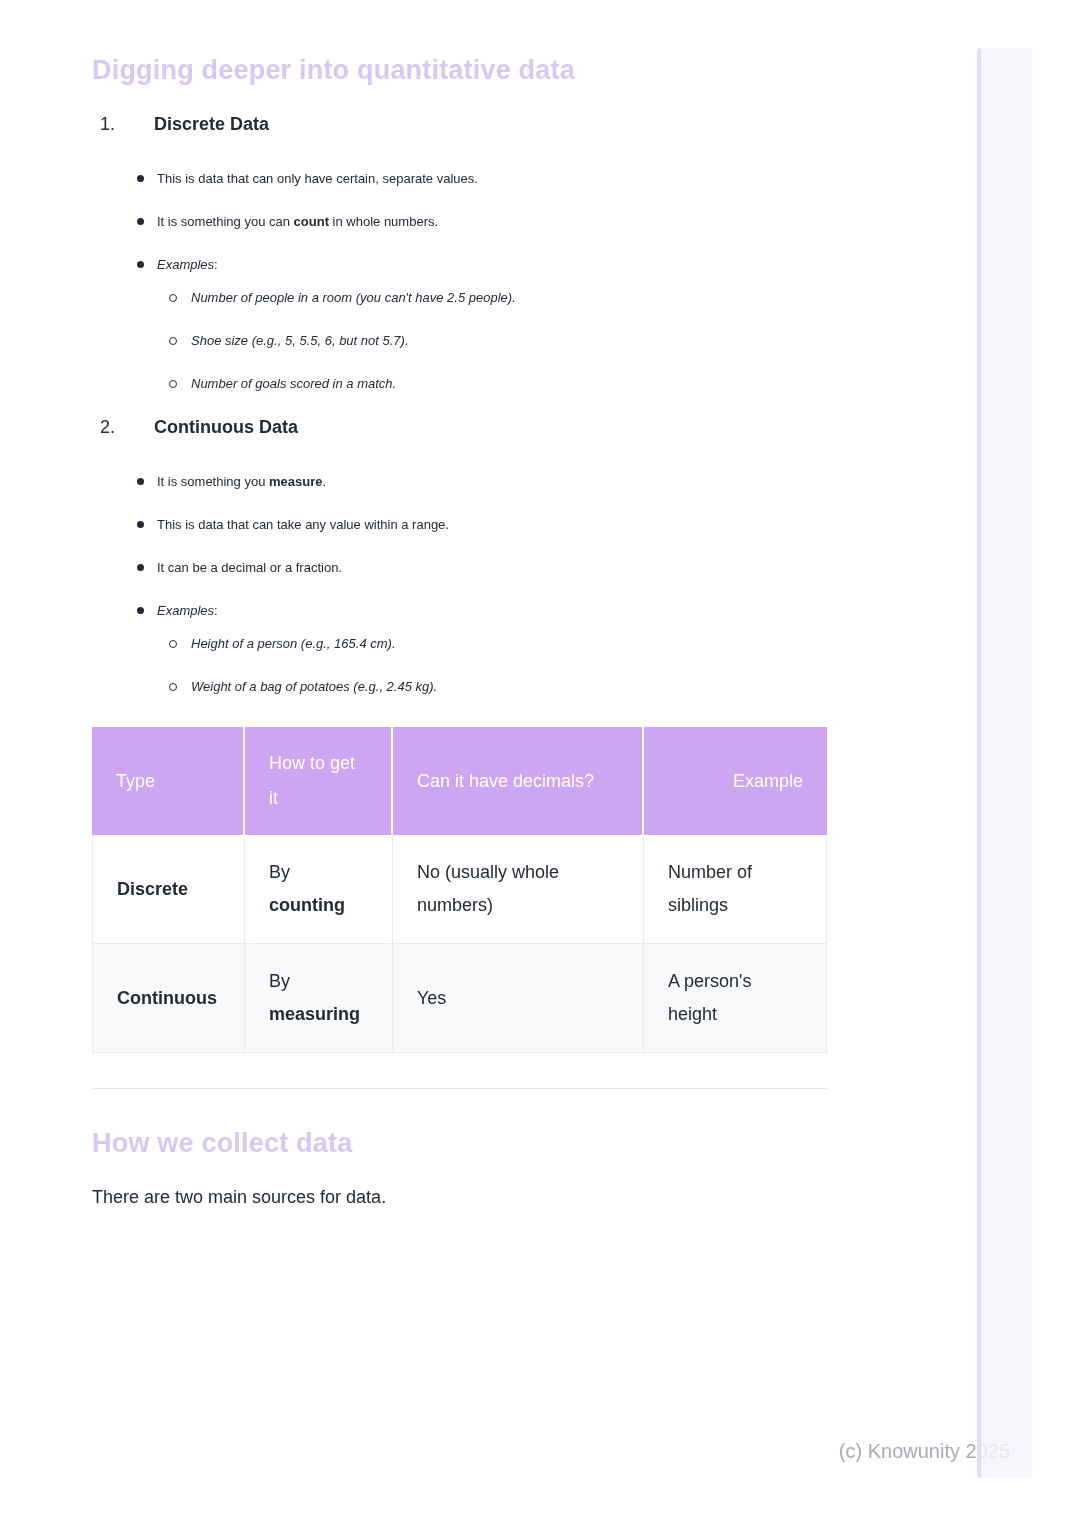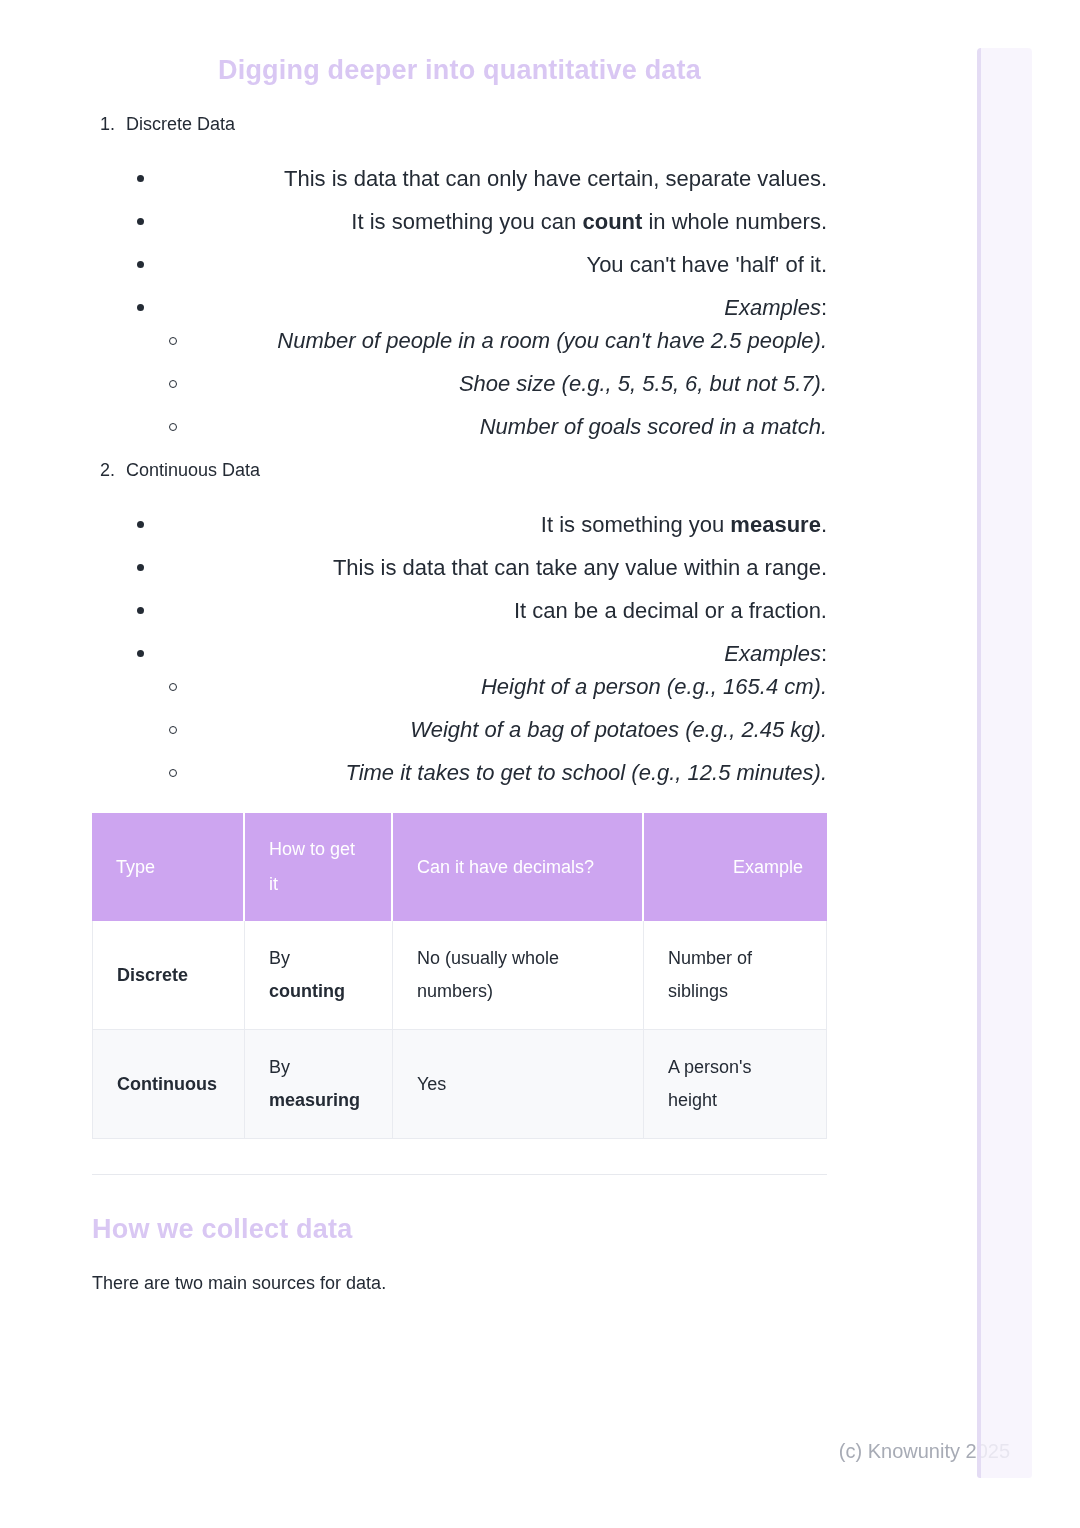--- a/index.html
+++ b/index.html
@@ -19,47 +19,46 @@
     width: 735px;
   }
   h1.doc-heading, h2.doc-heading {
     font-size: 27px;
     line-height: 34px;
     font-weight: 700;
     color: #d9c7f3;
     margin: 0;
     letter-spacing: 0.2px;
   }
-  h1.doc-heading { margin-bottom: 21px; text-align: center; }
+  h1.doc-heading { margin-bottom: 21px; }
   h2.doc-heading { margin-top: 37px; }
   .intro {
     font-size: 18px;
     line-height: 33px;
     text-align: justify;
     margin: 0 0 25px 0;
   }
   .intro b, .bullet-text b, .cell-how b { font-weight: 700; }
   ol.sections { list-style: none; margin: 0; padding: 0; }
   li.section + li.section { margin-top: 11px; }
   .sec-head {
     font-size: 18px;
     line-height: 33px;
     margin: 0 0 21px 0;
     padding-left: 8px;
   }
   .sec-head .num { margin-right: 11px; }
-  .sec-head .sec-title { font-weight: 400; }
+  .sec-head .sec-title { font-weight: 700; margin-left: 28px; }
   ul.bullets { list-style: none; margin: 0; padding: 0; }
   ul.bullets > li {
     position: relative;
     padding-left: 65px;
-    font-size: 22px;
+    font-size: 13px;
     line-height: 33px;
     margin-bottom: 10px;
-    text-align: right;
   }
   .dot {
     position: absolute;
     left: 45px;
     top: 13px;
     width: 7px;
     height: 7px;
     border-radius: 50%;
     background: #242b35;
   }
@@ -154,21 +153,20 @@
     <h1 class="doc-heading">Digging deeper into quantitative data</h1>
 
 
     <ol class="sections">
 
       <li class="section">
         <div class="sec-head"><span class="num">1.</span><span class="sec-title">Discrete Data</span></div>
         <ul class="bullets">
           <li><span class="dot"></span><span class="bullet-text"><span>This is data that can only have certain, separate values.</span><b></b><span></span></span></li>
           <li><span class="dot"></span><span class="bullet-text"><span>It is something you can </span><b>count</b><span> in whole numbers.</span></span></li>
-          <li><span class="dot"></span><span class="bullet-text"><span>You can't have 'half' of it.</span><b></b><span></span></span></li>
           <li>
             <span class="dot"></span><span class="examples-label">Examples</span><span>:</span>
             <ul class="subs">
               <li><span class="circle"></span><span>Number of people in a room (you can't have 2.5 people).</span></li>
               <li><span class="circle"></span><span>Shoe size (e.g., 5, 5.5, 6, but not 5.7).</span></li>
               <li><span class="circle"></span><span>Number of goals scored in a match.</span></li>
             </ul>
           </li>
         </ul>
       </li>
@@ -177,21 +175,20 @@
         <div class="sec-head"><span class="num">2.</span><span class="sec-title">Continuous Data</span></div>
         <ul class="bullets">
           <li><span class="dot"></span><span class="bullet-text"><span>It is something you </span><b>measure</b><span>.</span></span></li>
           <li><span class="dot"></span><span class="bullet-text"><span>This is data that can take any value within a range.</span><b></b><span></span></span></li>
           <li><span class="dot"></span><span class="bullet-text"><span>It can be a decimal or a fraction.</span><b></b><span></span></span></li>
           <li>
             <span class="dot"></span><span class="examples-label">Examples</span><span>:</span>
             <ul class="subs">
               <li><span class="circle"></span><span>Height of a person (e.g., 165.4 cm).</span></li>
               <li><span class="circle"></span><span>Weight of a bag of potatoes (e.g., 2.45 kg).</span></li>
-              <li><span class="circle"></span><span>Time it takes to get to school (e.g., 12.5 minutes).</span></li>
             </ul>
           </li>
         </ul>
       </li>
 
     </ol>
 
     <table class="cmp">
       <colgroup>
         <col style="width:153px">

